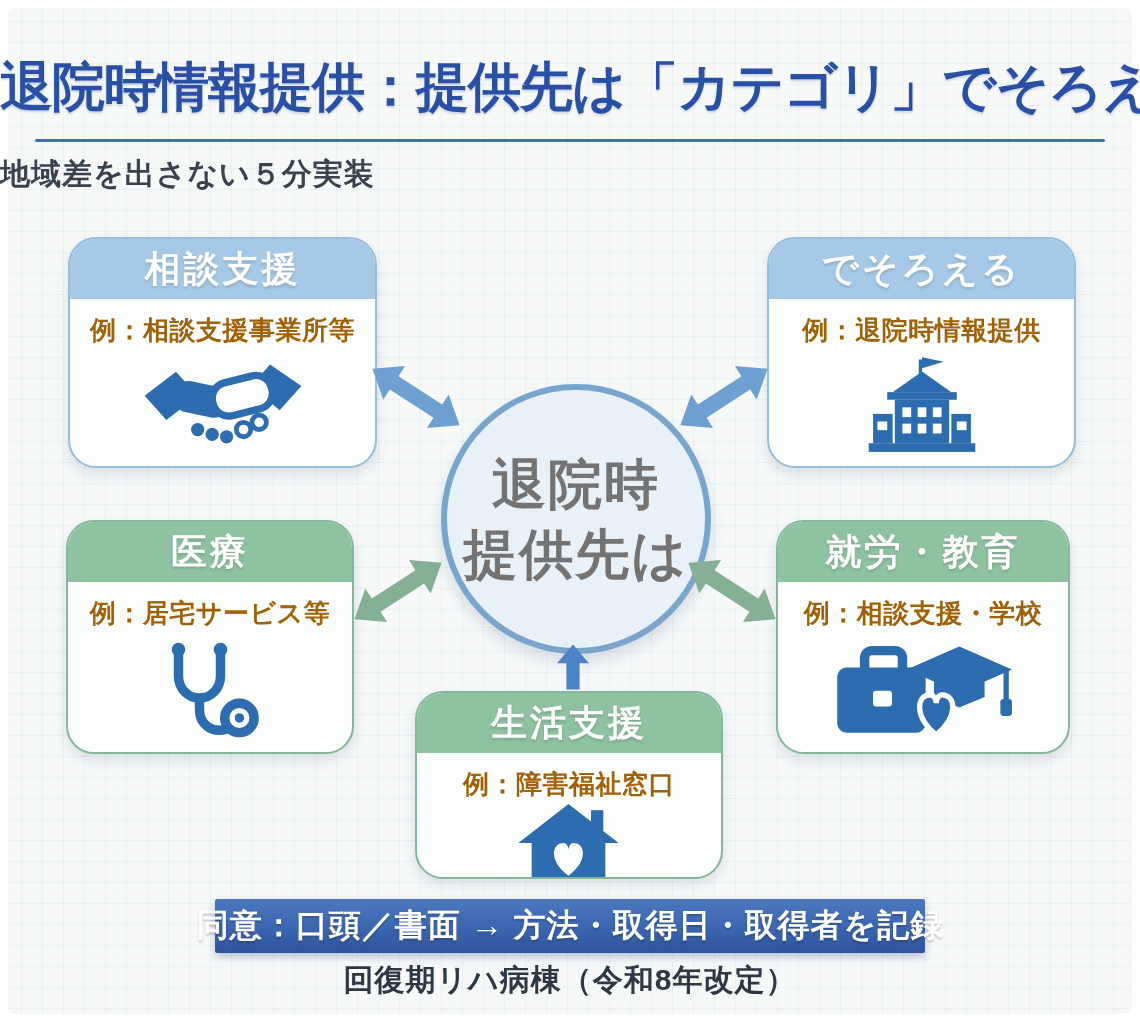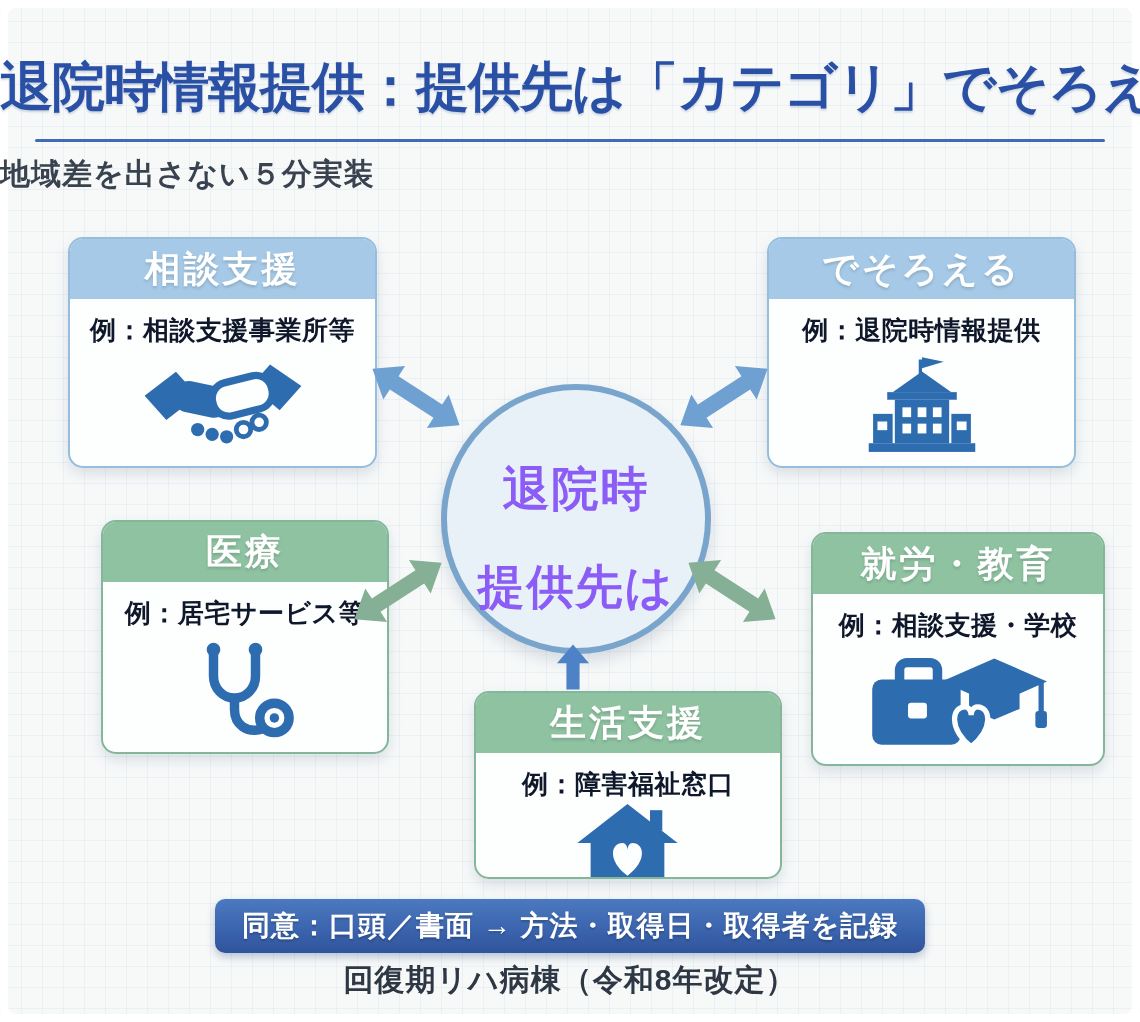--- a/index.html
+++ b/index.html
@@ -18,58 +18,58 @@
     position:absolute;top:52px;left:0;width:100%;text-align:center;
     font-size:53px;font-weight:900;color:#2950a5;letter-spacing:-1px;
     text-shadow:0 2px 2px rgba(30,60,120,0.18);white-space:nowrap;
   }
   .divider{position:absolute;top:139px;left:35px;width:1070px;height:3px;background:#3f6cb5;border-radius:2px;}
   .subtitle{
     position:absolute;top:154px;left:0;width:100%;text-align:left;
     font-size:30px;font-weight:600;color:#39424f;letter-spacing:1px;
   }
   .card{
-    position:absolute;background:#fdfefe;border-radius:15px;overflow:hidden;
+    position:absolute;background:#fdfefe;border-radius:28px;overflow:hidden;
     box-shadow:0 6px 14px rgba(60,90,120,0.16);display:flex;flex-direction:column;
   }
   .card.blue{border:2px solid #96bddc;}
-  .card.green{border:2px solid #84b79a;margin-left:35px;}
+  .card.green{border:2px solid #84b79a;}
   .card-header{
     height:60px;flex:0 0 60px;display:flex;align-items:center;justify-content:center;
     color:#ffffff;font-weight:800;font-size:36px;letter-spacing:3px;
     text-shadow:0 2px 3px rgba(0,0,0,0.15);
   }
   .blue .card-header{background:#a5c9e6;}
   .green .card-header{background:#8ec2a1;}
   .card-body{flex:1;display:flex;flex-direction:column;align-items:center;padding-top:14px;}
-  .example{font-size:26px;font-weight:600;color:#0f172a;letter-spacing:0.5px;}
+  .example{font-size:26px;font-weight:600;color:#a16207;letter-spacing:0.5px;}
   .icon-wrap{flex:1;display:flex;align-items:center;justify-content:center;padding-bottom:8px;}
   .center-circle{
     position:absolute;left:441px;top:384px;width:270px;height:270px;border-radius:50%;
     background:#e9f1f8;border:6px solid #79a5cc;box-sizing:border-box;
     box-shadow:0 8px 16px rgba(60,90,120,0.18);
     display:flex;flex-direction:column;align-items:center;justify-content:center;
   }
-  .center-line{font-size:47px;font-weight:900;color:#8b5cf6;line-height:1.3;letter-spacing:2px;margin-top:37px;}
+  .center-line{font-size:54px;font-weight:900;color:#737373;line-height:1.3;letter-spacing:2px;}
   .darrow{position:absolute;width:104px;height:46px;}
   .darrow svg{display:block;width:100%;height:100%;}
   .darrow.blue{color:#6fa0d2;}
   .darrow.green{color:#85b095;}
   .tl{left:364px;top:374px;transform:rotate(33deg);}
   .tr{left:672px;top:374px;transform:rotate(-33deg);}
   .bl{left:346px;top:568px;transform:rotate(-33deg);}
   .br{left:680px;top:568px;transform:rotate(33deg);}
   .uarrow{position:absolute;left:557px;top:644px;width:32px;height:46px;color:#4e82c6;}
   .uarrow svg{display:block;width:100%;height:100%;}
   .banner{
-    position:absolute;left:215px;top:899px;width:710px;height:54px;border-radius:10px;
+    position:absolute;left:215px;top:899px;width:710px;height:54px;border-radius:2px;
     background:linear-gradient(180deg,#4b79bf 0%,#3a63ad 60%,#30549b 100%);
     box-shadow:0 4px 9px rgba(40,70,120,0.3);
     display:flex;align-items:center;justify-content:center;
-    color:#ffffff;font-size:28px;font-weight:800;letter-spacing:1px;
+    color:#ffffff;font-size:32px;font-weight:800;letter-spacing:1px;
     text-shadow:0 2px 2px rgba(0,0,0,0.2);white-space:nowrap;
   }
   .footer{
     position:absolute;top:960px;left:0;width:100%;text-align:center;
     font-size:30px;font-weight:600;color:#2e3744;letter-spacing:1px;
   }
   .ic{color:#2e6cb0;}
 </style>
 </head>
 <body>
@@ -137,40 +137,40 @@
           <circle cx="30" cy="11" r="6.5" fill="currentColor"></circle>
           <circle cx="70" cy="11" r="6.5" fill="currentColor"></circle>
           <path d="M50,58 v10 c0,15 12,22 25,19" fill="none" stroke="currentColor" stroke-width="9" stroke-linecap="round"></path>
           <circle cx="88" cy="76" r="14" fill="#fdfefe" stroke="currentColor" stroke-width="9"></circle>
           <circle cx="88" cy="76" r="4.5" fill="currentColor"></circle>
         </svg>
       </div>
     </div>
   </div>
 
-  <div class="card green" style="left:776px;top:532px;width:290px;height:230px;">
+  <div class="card green" style="left:776px;top:520px;width:290px;height:230px;">
     <div class="card-header">就労・教育</div>
     <div class="card-body">
       <div class="example">例：相談支援・学校</div>
       <div class="icon-wrap">
         <svg width="190" height="100" viewBox="0 0 175 95" class="ic">
           <rect x="32" y="12" width="36" height="24" rx="7" fill="none" stroke="currentColor" stroke-width="9"></rect>
           <rect x="6" y="28" width="84" height="62" rx="9" fill="currentColor"></rect>
           <rect x="40" y="50" width="18" height="15" rx="3" fill="#fdfefe"></rect>
           <polygon points="122,8 172,30 122,52 72,30" fill="currentColor"></polygon>
           <polygon points="98,40 146,40 146,56 122,66 98,56" fill="currentColor"></polygon>
           <rect x="164" y="30" width="5" height="28" fill="currentColor"></rect>
           <rect x="161" y="58" width="11" height="16" rx="3" fill="currentColor"></rect>
           <path d="M100,92 C78,74 82,54 94,54 C99,54 100,60 100,62 C100,60 101,54 106,54 C118,54 122,74 100,92 Z" fill="currentColor" stroke="#fdfefe" stroke-width="5"></path>
         </svg>
       </div>
     </div>
   </div>
 
-  <div class="card green" style="left:439px;top:691px;width:304px;height:184px;">
+  <div class="card green" style="left:415px;top:691px;width:304px;height:184px;">
     <div class="card-header">生活支援</div>
     <div class="card-body">
       <div class="example">例：障害福祉窓口</div>
       <div class="icon-wrap">
         <svg width="108" height="86" viewBox="0 0 105 84" class="ic">
           <rect x="74" y="8" width="12" height="20" fill="currentColor"></rect>
           <polygon points="52,2 101,40 88,40 88,82 16,82 16,40 3,40" fill="currentColor"></polygon>
           <path d="M52,72 C32,57 36,40 47,40 C51,40 52,45 52,47 C52,45 53,40 57,40 C68,40 72,57 52,72 Z" fill="#fdfefe"></path>
         </svg>
       </div>

